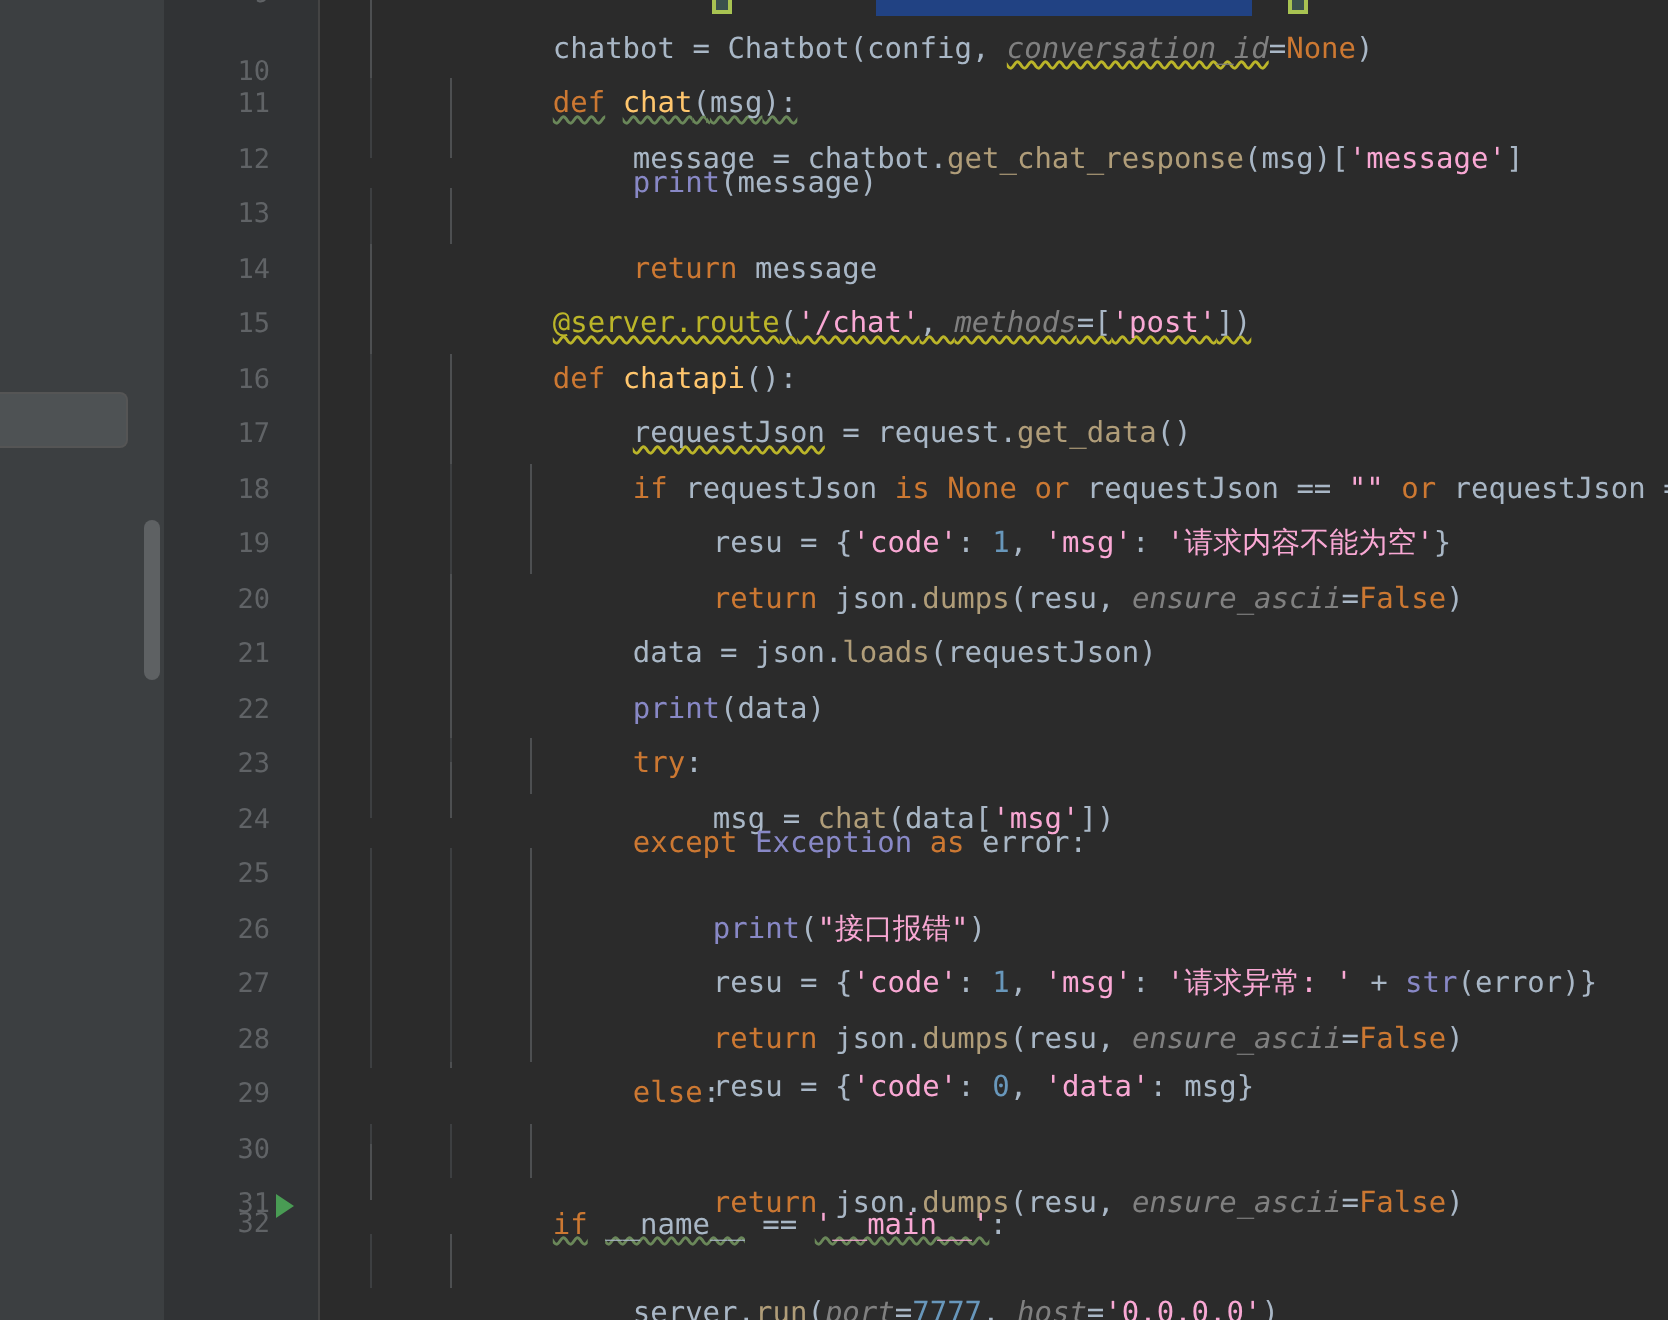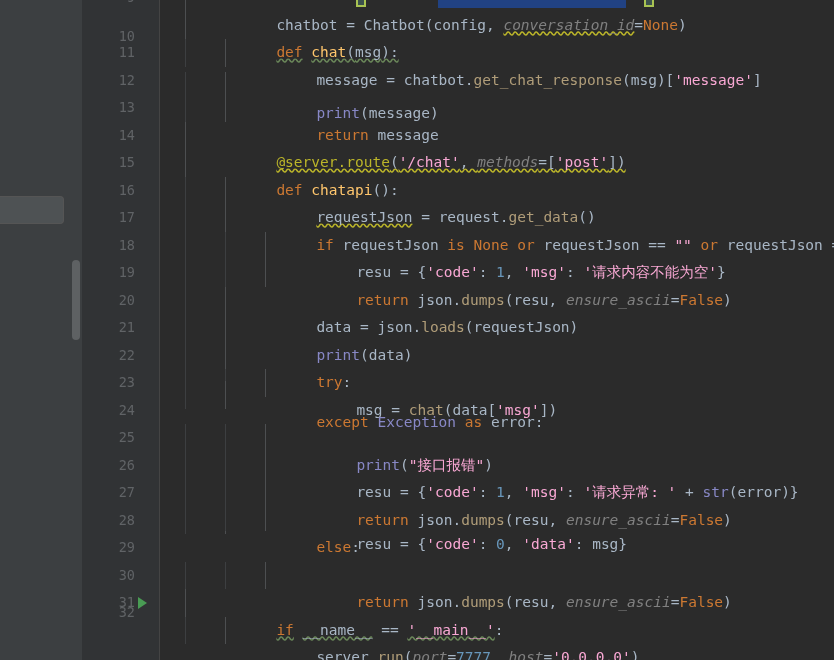--- a/index.html
+++ b/index.html
@@ -190,21 +190,21 @@
     </div>
 
     <div class="code-line" style="top: 11.5px; padding-left: 64px;"><div class="indent-guide strong" style="left: 25px;"></div>
       <span class="kw wavy-green">def</span><span class="op"> </span><span class="def wavy-green">chat</span><span class="op wavy-green">(</span><span class="var wavy-green">msg</span><span class="op wavy-green">):</span>
     </div>
 
     <div class="code-line" style="top: 39px; padding-left: 104px;"><div class="indent-guide strong" style="left: 65px;"></div><div class="indent-guide" style="left: 25px;"></div>
       <span class="var">message</span><span class="op"> = </span><span class="var">chatbot</span><span class="op">.</span><span class="call">get_chat_response</span><span class="op">(</span><span class="var">msg</span><span class="op">)[</span><span class="str">'message'</span><span class="op">]</span>
     </div>
 
-    <div class="code-line" style="top: 72px; padding-left: 104px;"><div class="indent-guide strong" style="left: 65px;"></div><div class="indent-guide" style="left: 25px;"></div>
+    <div class="code-line" style="top: 51px; padding-left: 104px;"><div class="indent-guide strong" style="left: 65px;"></div><div class="indent-guide" style="left: 25px;"></div>
       <span class="builtin">print</span><span class="op">(</span><span class="var">message</span><span class="op">)</span>
     </div>
 
     <div class="code-line" style="top: 94px; padding-left: 104px;"><div class="indent-guide strong" style="left: 65px;"></div><div class="indent-guide" style="left: 25px;"></div>
       <span class="kw">return</span><span class="op"> </span><span class="var">message</span>
     </div>
 
     <div class="code-line" style="top: 121.5px; padding-left: 64px;"><div class="indent-guide strong" style="left: 25px;"></div>
       <span class="dec wavy-yellow">@server.route</span><span class="op wavy-yellow">(</span><span class="str wavy-yellow">'/chat'</span><span class="op wavy-yellow">, </span><span class="param-name wavy-yellow">methods</span><span class="op wavy-yellow">=[</span><span class="str wavy-yellow">'post'</span><span class="op wavy-yellow">])</span>
     </div>
@@ -266,21 +266,21 @@
     </div>
 
     <div class="code-line" style="top: 503px; padding-left: 144px;"><div class="indent-guide strong" style="left: 105px;"></div><div class="indent-guide" style="left: 65px;"></div><div class="indent-guide" style="left: 25px;"></div>
       <span class="var">resu</span><span class="op"> = {</span><span class="str">'code'</span><span class="op">: </span><span class="num">0</span><span class="op">, </span><span class="str">'data'</span><span class="op">: </span><span class="var">msg</span><span class="op">}</span>
     </div>
 
     <div class="code-line" style="top: 561.5px; padding-left: 144px;"><div class="indent-guide strong" style="left: 105px;"></div><div class="indent-guide" style="left: 65px;"></div><div class="indent-guide" style="left: 25px;"></div>
       <span class="kw">return</span><span class="op"> </span><span class="var">json</span><span class="op">.</span><span class="call">dumps</span><span class="op">(</span><span class="var">resu</span><span class="op">, </span><span class="param-name">ensure_ascii</span><span class="op">=</span><span class="const">False</span><span class="op">)</span>
     </div>
 
-    <div class="code-line" style="top: 589px; padding-left: 64px;"><div class="indent-guide strong" style="left: 25px;"></div>
+    <div class="code-line" style="top: 572px; padding-left: 64px;"><div class="indent-guide strong" style="left: 25px;"></div>
       <span class="kw wavy-green">if</span><span class="op"> </span><span class="var wavy-green">__name__</span><span class="op"> </span><span class="op">==</span><span class="op"> </span><span class="str wavy-green">'__main__'</span><span class="op">:</span>
     </div>
 
     <div class="code-line" style="top: 616.5px; padding-left: 104px;"><div class="indent-guide strong" style="left: 65px;"></div><div class="indent-guide" style="left: 25px;"></div>
       <span class="var">server</span><span class="op">.</span><span class="call">run</span><span class="op">(</span><span class="param-name">port</span><span class="op">=</span><span class="num">7777</span><span class="op">, </span><span class="param-name">host</span><span class="op">=</span><span class="str">'0.0.0.0'</span><span class="op wavy-yellow">)</span>
     </div>
 
   </div>
 </div>
 

